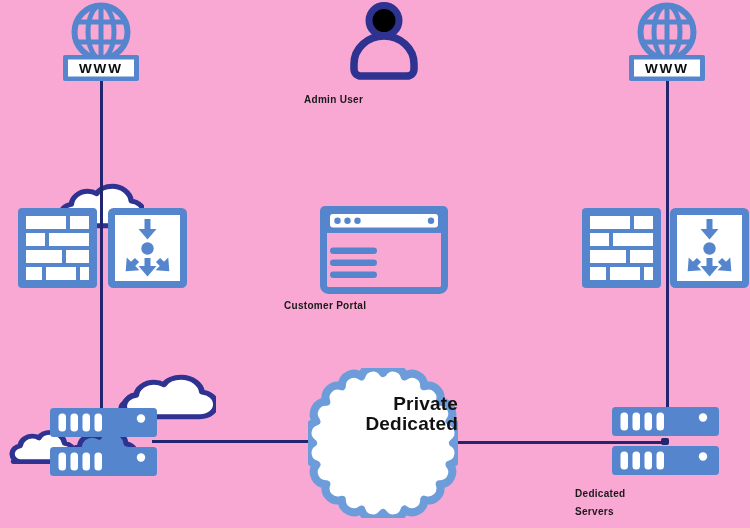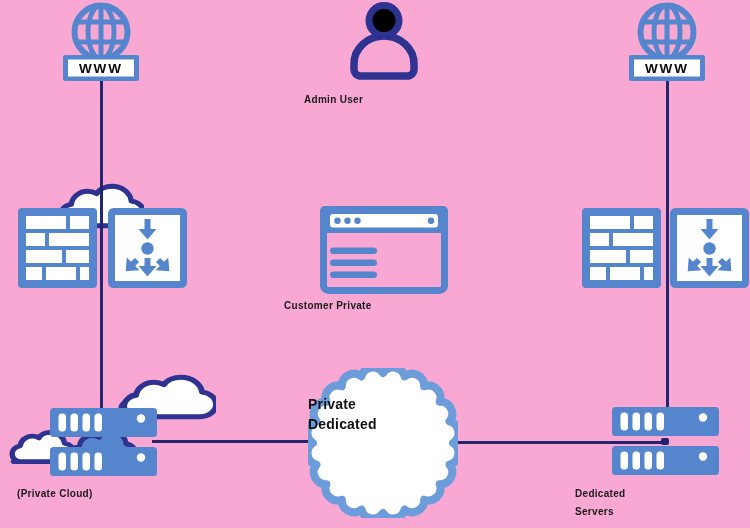--- a/index.html
+++ b/index.html
@@ -2,22 +2,22 @@
 <html><head>
 <meta charset="utf-8">
 <style>
   html,body{margin:0;padding:0;background:#000;}
   #canvas{position:relative;width:750px;height:528px;background:#f9a8d4;overflow:hidden;
           font-family:"Liberation Sans",sans-serif;}
   .abs{position:absolute;}
   .line{position:absolute;background:#23266e;}
   .label{position:absolute;color:#191919;font-weight:800;text-align:left;
          font-size:10px;line-height:17.5px;letter-spacing:.3px;}
-  .seal-text{position:absolute;left:308px;top:394px;width:150px;text-align:left;
-             color:#111;font-weight:800;font-size:14px;line-height:20px;letter-spacing:.2px;}
+  .seal-text{position:absolute;left:308px;top:394px;width:150px;text-align:right;
+             color:#111;font-weight:800;font-size:19px;line-height:20px;letter-spacing:.2px;}
   svg{display:block;}
 </style>
 </head>
 <body>
 
 <div id="canvas">
 
   <svg class="abs" style="left:44px;top:183px" width="100" height="46" viewBox="0 0 110 56" preserveAspectRatio="none">
     <path d="M20,52 L94,52 C103,52 110,45 110,37 C110,29 104,23 96,22 C95,12 86,4 75,4 C68,4 61,7 58,13 C55,11 52,10 48,10 C39,10 31,17 30,26 C23,27 18,33 18,39 C18,46 23,52 30,52 Z" fill="#ffffff" stroke="#2e3290" stroke-width="6" stroke-linejoin="round"></path>
   </svg>
@@ -133,21 +133,21 @@
     <rect x="3.5" y="3.5" width="121" height="81" rx="5" fill="none" stroke="#5586cd" stroke-width="7"></rect>
     <rect x="10" y="8" width="108" height="13.5" rx="3" fill="#ffffff"></rect>
     <circle cx="17.5" cy="14.8" r="3.2" fill="#5586cd"></circle>
     <circle cx="27.5" cy="14.8" r="3.2" fill="#5586cd"></circle>
     <circle cx="37.5" cy="14.8" r="3.2" fill="#5586cd"></circle>
     <circle cx="111" cy="14.8" r="3.2" fill="#5586cd"></circle>
     <rect x="10" y="41.5" width="47" height="6.5" rx="3.25" fill="#5586cd"></rect>
     <rect x="10" y="53.5" width="47" height="6.5" rx="3.25" fill="#5586cd"></rect>
     <rect x="10" y="65.5" width="47" height="6.5" rx="3.25" fill="#5586cd"></rect>
   </svg>
-  <div class="label" style="left:284px;top:297px;width:200px">Customer Private</div>
+  <div class="label" style="left:284px;top:297px;width:200px">Customer Portal</div>
 
   <svg class="abs" style="left:308px;top:368px" width="150" height="150" viewBox="0 0 150 150">
     <path d="M145,75 A12,12 0 0 1 141.57,96.63 A12,12 0 0 1 131.63,116.14 A12,12 0 0 1 116.14,131.63 A12,12 0 0 1 96.63,141.57 A12,12 0 0 1 75,145 A12,12 0 0 1 53.37,141.57 A12,12 0 0 1 33.86,131.63 A12,12 0 0 1 18.37,116.14 A12,12 0 0 1 8.43,96.63 A12,12 0 0 1 5,75 A12,12 0 0 1 8.43,53.37 A12,12 0 0 1 18.37,33.86 A12,12 0 0 1 33.86,18.37 A12,12 0 0 1 53.37,8.43 A12,12 0 0 1 75,5 A12,12 0 0 1 96.63,8.43 A12,12 0 0 1 116.14,18.37 A12,12 0 0 1 131.63,33.86 A12,12 0 0 1 141.57,53.37 A12,12 0 0 1 145,75 Z" fill="#ffffff" stroke="#6d9cda" stroke-width="8" stroke-linejoin="round" stroke-linecap="round"></path>
   </svg>
   <div class="seal-text">
     <div>Private</div>
     <div>Dedicated</div>
   </div>
 
   <svg class="abs" style="left:50px;top:408px" width="107" height="68" viewBox="0 0 107 68">
@@ -158,21 +158,20 @@
       <rect x="44.5" y="5.5" width="7.5" height="18" rx="3.5" fill="#fff"></rect>
     <circle cx="91" cy="10.5" r="4.2" fill="#fff"></circle>
     <rect x="0" y="39" width="107" height="29" rx="3.5" fill="#5586cd"></rect>
     <rect x="8.5" y="44.5" width="7.5" height="18" rx="3.5" fill="#fff"></rect>
       <rect x="20.5" y="44.5" width="7.5" height="18" rx="3.5" fill="#fff"></rect>
     <rect x="32.5" y="44.5" width="7.5" height="18" rx="3.5" fill="#fff"></rect>
       <rect x="44.5" y="44.5" width="7.5" height="18" rx="3.5" fill="#fff"></rect>
     <circle cx="91" cy="49.5" r="4.2" fill="#fff"></circle>
   </svg>
   <div class="label" style="left:17px;top:485px;width:180px">
-    <div>(Private Cloud)</div>
   </div>
 
   <svg class="abs" style="left:612px;top:407px" width="107" height="68" viewBox="0 0 107 68">
     <rect x="0" y="0" width="107" height="29" rx="3.5" fill="#5586cd"></rect>
     <rect x="8.5" y="5.5" width="7.5" height="18" rx="3.5" fill="#fff"></rect>
       <rect x="20.5" y="5.5" width="7.5" height="18" rx="3.5" fill="#fff"></rect>
     <rect x="32.5" y="5.5" width="7.5" height="18" rx="3.5" fill="#fff"></rect>
       <rect x="44.5" y="5.5" width="7.5" height="18" rx="3.5" fill="#fff"></rect>
     <circle cx="91" cy="10.5" r="4.2" fill="#fff"></circle>
     <rect x="0" y="39" width="107" height="29" rx="3.5" fill="#5586cd"></rect>

